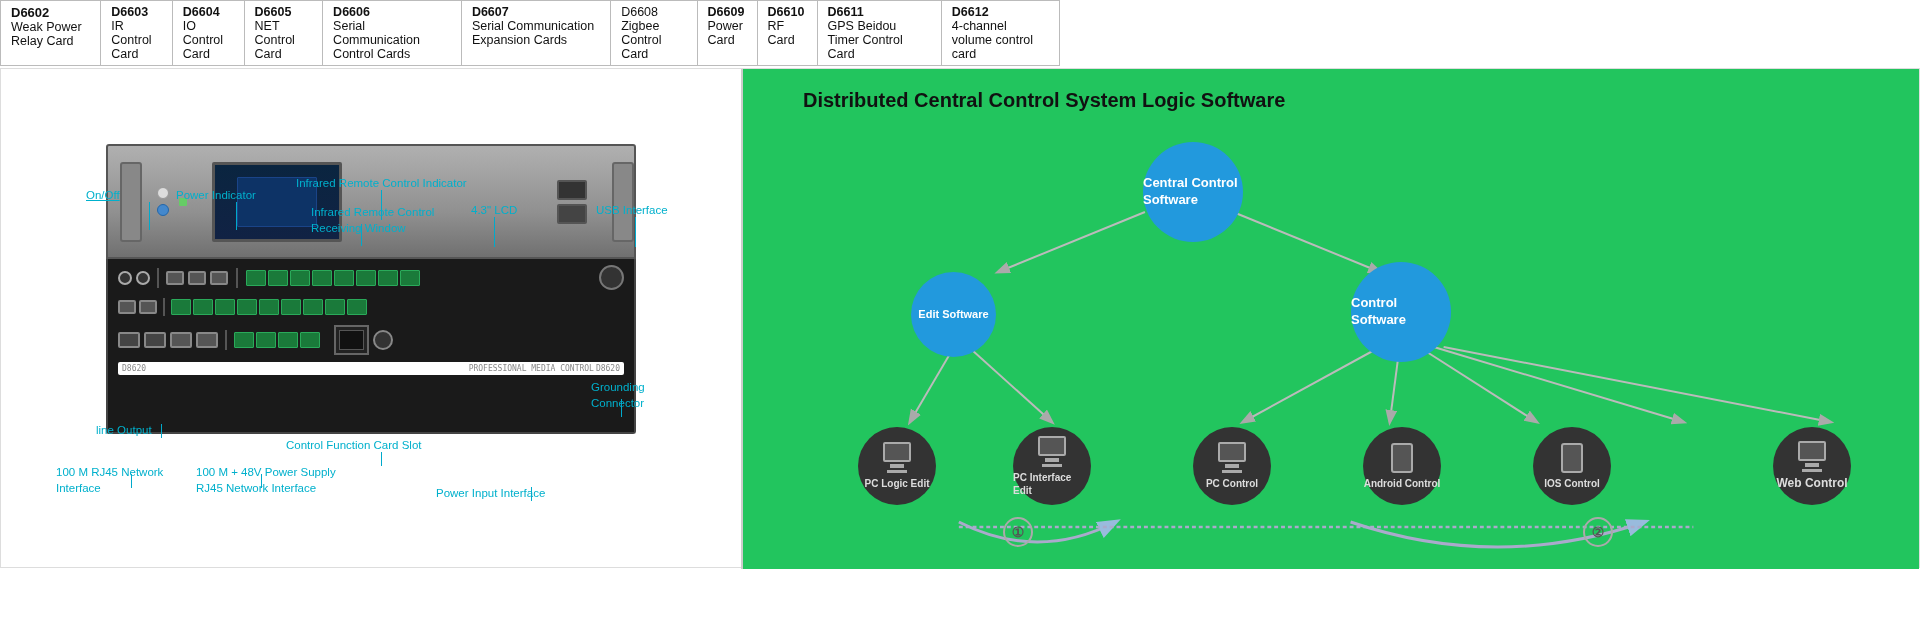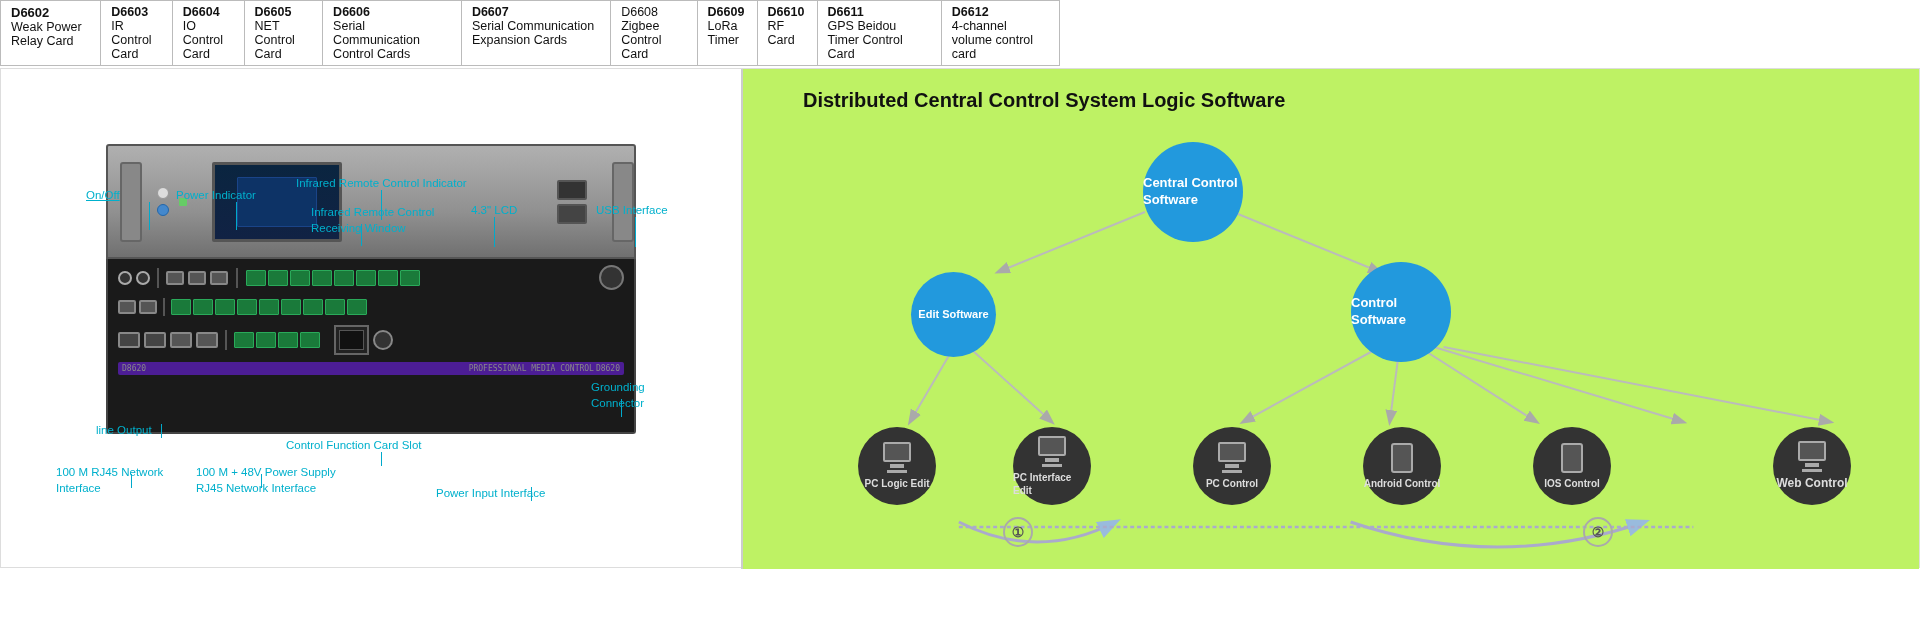--- a/index.html
+++ b/index.html
@@ -23,21 +23,21 @@
       position: relative;
       padding: 10px;
     }
 
     
     .right-diagram {
       flex: 1;
       height: 500px;
       position: relative;
       padding: 20px;
-      background: #bef264;
+      background: #22c55e;
     }
 
     .diagram-title {
       font-size: 20px;
       font-weight: bold;
       color: #111;
       text-align: left;
       margin-bottom: 20px;
       margin-left: 40px;
     }
@@ -204,21 +204,21 @@
   <div class="top-card-entry">
     <div style="font-weight:bold;">D6607</div>
     <div>Serial Communication Expansion Cards</div>
   </div>
   <div class="top-card-entry">
     <div style="font-weight:normal;">D6608</div>
     <div>Zigbee Control Card</div>
   </div>
   <div class="top-card-entry">
     <div style="font-weight:bold;">D6609</div>
-    <div>LoRa Timer</div>
+    <div>Power Card</div>
   </div>
   <div class="top-card-entry">
     <div style="font-weight:bold;">D6610</div>
     <div>RF Card</div>
   </div>
   <div class="top-card-entry">
     <div style="font-weight:bold;">D6611</div>
     <div>GPS Beidou Timer Control Card</div>
   </div>
   <div class="top-card-entry">
@@ -310,21 +310,21 @@
             <div style="width:20px;height:16px;background:#1a7a3a;border:1px solid #2aaa5a;border-radius:1px;"></div>
             <div style="width:20px;height:16px;background:#1a7a3a;border:1px solid #2aaa5a;border-radius:1px;"></div>
             <div style="width:20px;height:16px;background:#1a7a3a;border:1px solid #2aaa5a;border-radius:1px;"></div>
           </div>
           <div style="margin-left:10px;width:35px;height:30px;background:#222;border:2px solid #666;display:flex;align-items:center;justify-content:center;">
             <div style="width:25px;height:20px;background:#111;border:1px solid #555;"></div>
           </div>
           <div style="width:20px;height:20px;background:#333;border:2px solid #888;border-radius:50%;"></div>
         </div>
 
-        <div style="display:flex;flex-direction:row;gap:2px;align-items:center;margin-top:2px;background:#4c1d95;padding:2px 4px;border-radius:2px;">
+        <div style="display:flex;flex-direction:row;gap:2px;align-items:center;margin-top:2px;background:#ffffff;padding:2px 4px;border-radius:2px;">
           <div style="font-size:8px;color:#888;font-family:monospace;">D8620</div>
           <div style="margin-left:auto;font-size:8px;color:#888;font-family:monospace;">PROFESSIONAL MEDIA CONTROL</div>
           <div style="font-size:8px;color:#888;font-family:monospace;">D8620</div>
         </div>
       </div>
     </div>
 
     <div class="label-callout" style="left:85px; top:120px;text-decoration:underline;">On/Off</div>
     <div style="position:absolute;left:148px;top:133px;width:1px;height:28px;background:#00aacc;"></div>
 

